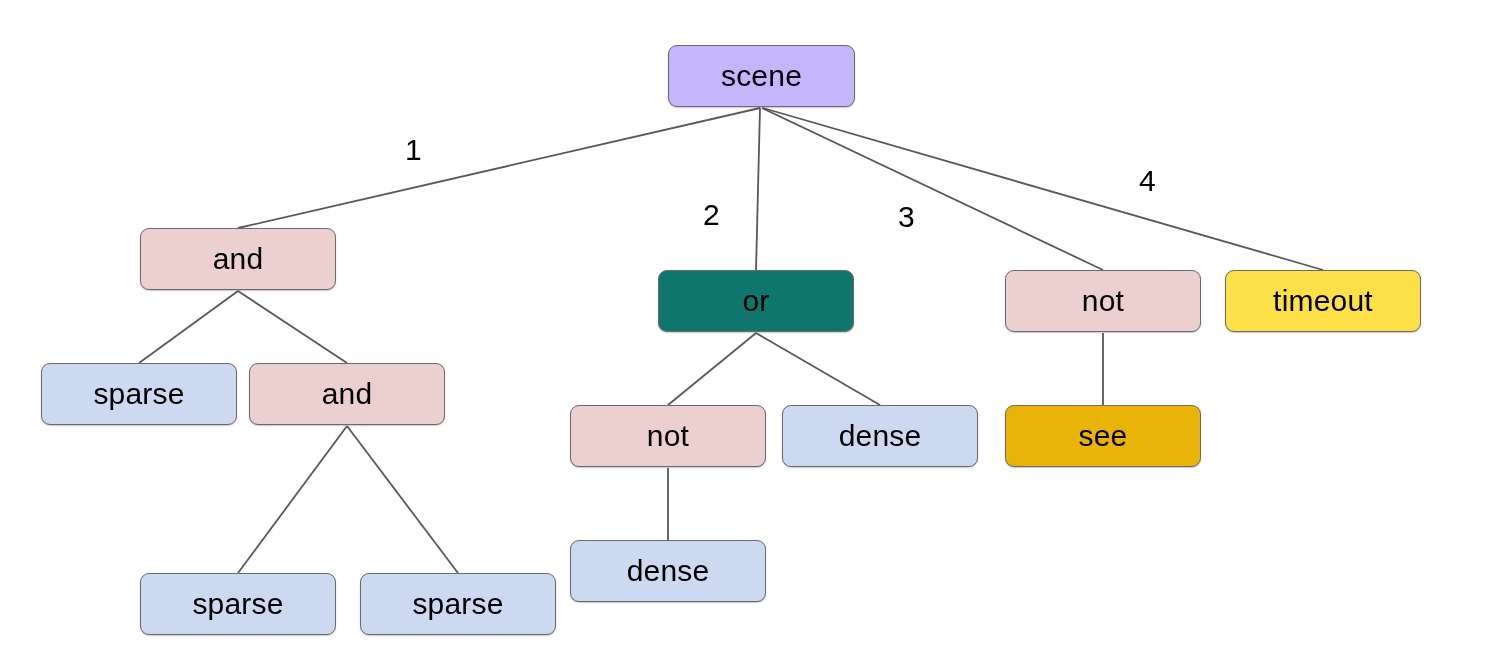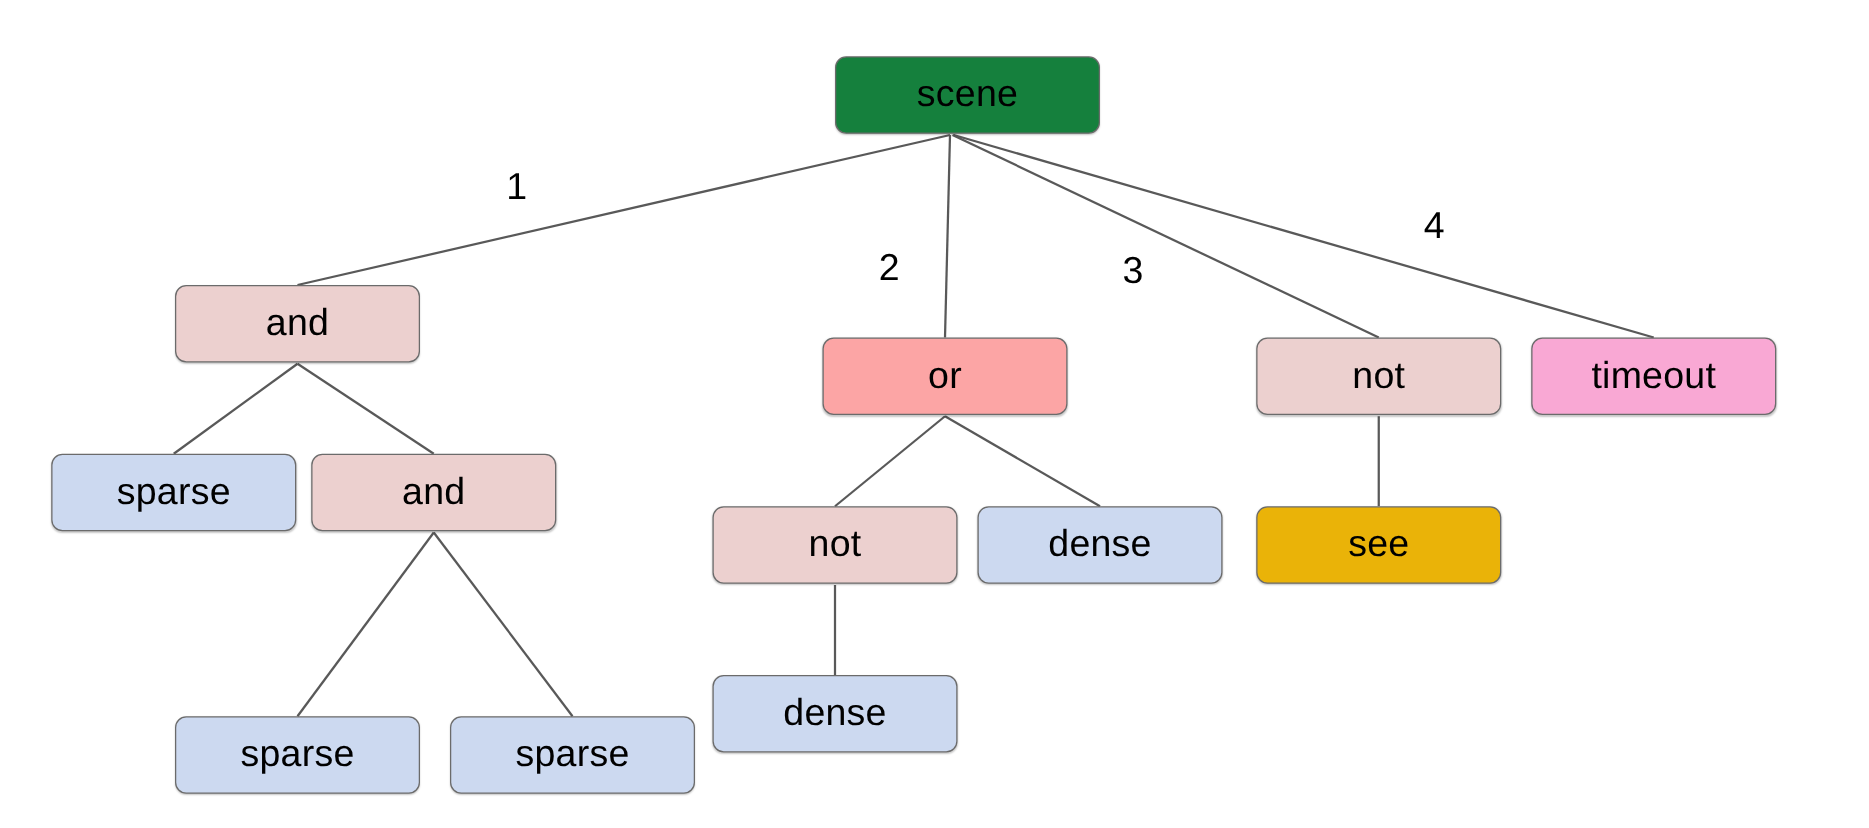--- a/index.html
+++ b/index.html
@@ -63,33 +63,33 @@
       <line x1="238" y1="291" x2="139" y2="363" stroke="#595959" stroke-width="1.8"></line>
       <line x1="238" y1="291" x2="347" y2="363" stroke="#595959" stroke-width="1.8"></line>
       <line x1="347" y1="426" x2="238" y2="573" stroke="#595959" stroke-width="1.8"></line>
       <line x1="347" y1="426" x2="458" y2="573" stroke="#595959" stroke-width="1.8"></line>
       <line x1="756" y1="333" x2="668" y2="405" stroke="#595959" stroke-width="1.8"></line>
       <line x1="756" y1="333" x2="880" y2="405" stroke="#595959" stroke-width="1.8"></line>
       <line x1="668" y1="468" x2="668" y2="540" stroke="#595959" stroke-width="1.8"></line>
       <line x1="1103" y1="333" x2="1103" y2="405" stroke="#595959" stroke-width="1.8"></line>
     </svg>
   <div id="node-layer">
-      <div class="node" style="left: 668px; top: 45px; width: 212px; height: 62px; background: #15803d; border-color: rgb(107, 107, 107);">
+      <div class="node" style="left: 668px; top: 45px; width: 187px; height: 62px; background: #c4b5fd; border-color: rgb(107, 107, 107);">
         <span class="node-label">scene</span>
       </div>
       <div class="node" style="left: 140px; top: 228px; width: 196px; height: 62px; background: rgb(236, 208, 207); border-color: rgb(107, 107, 107);">
         <span class="node-label">and</span>
       </div>
-      <div class="node" style="left: 658px; top: 270px; width: 196px; height: 62px; background: #fca5a5; border-color: rgb(107, 107, 107);">
+      <div class="node" style="left: 658px; top: 270px; width: 196px; height: 62px; background: #0f766e; border-color: rgb(107, 107, 107);">
         <span class="node-label">or</span>
       </div>
       <div class="node" style="left: 1005px; top: 270px; width: 196px; height: 62px; background: rgb(236, 208, 207); border-color: rgb(107, 107, 107);">
         <span class="node-label">not</span>
       </div>
-      <div class="node" style="left: 1225px; top: 270px; width: 196px; height: 62px; background: #f9a8d4; border-color: rgb(107, 107, 107);">
+      <div class="node" style="left: 1225px; top: 270px; width: 196px; height: 62px; background: #fde047; border-color: rgb(107, 107, 107);">
         <span class="node-label">timeout</span>
       </div>
       <div class="node" style="left: 41px; top: 363px; width: 196px; height: 62px; background: rgb(204, 217, 240); border-color: rgb(107, 107, 107);">
         <span class="node-label">sparse</span>
       </div>
       <div class="node" style="left: 249px; top: 363px; width: 196px; height: 62px; background: rgb(236, 208, 207); border-color: rgb(107, 107, 107);">
         <span class="node-label">and</span>
       </div>
       <div class="node" style="left: 570px; top: 405px; width: 196px; height: 62px; background: rgb(236, 208, 207); border-color: rgb(107, 107, 107);">
         <span class="node-label">not</span>

